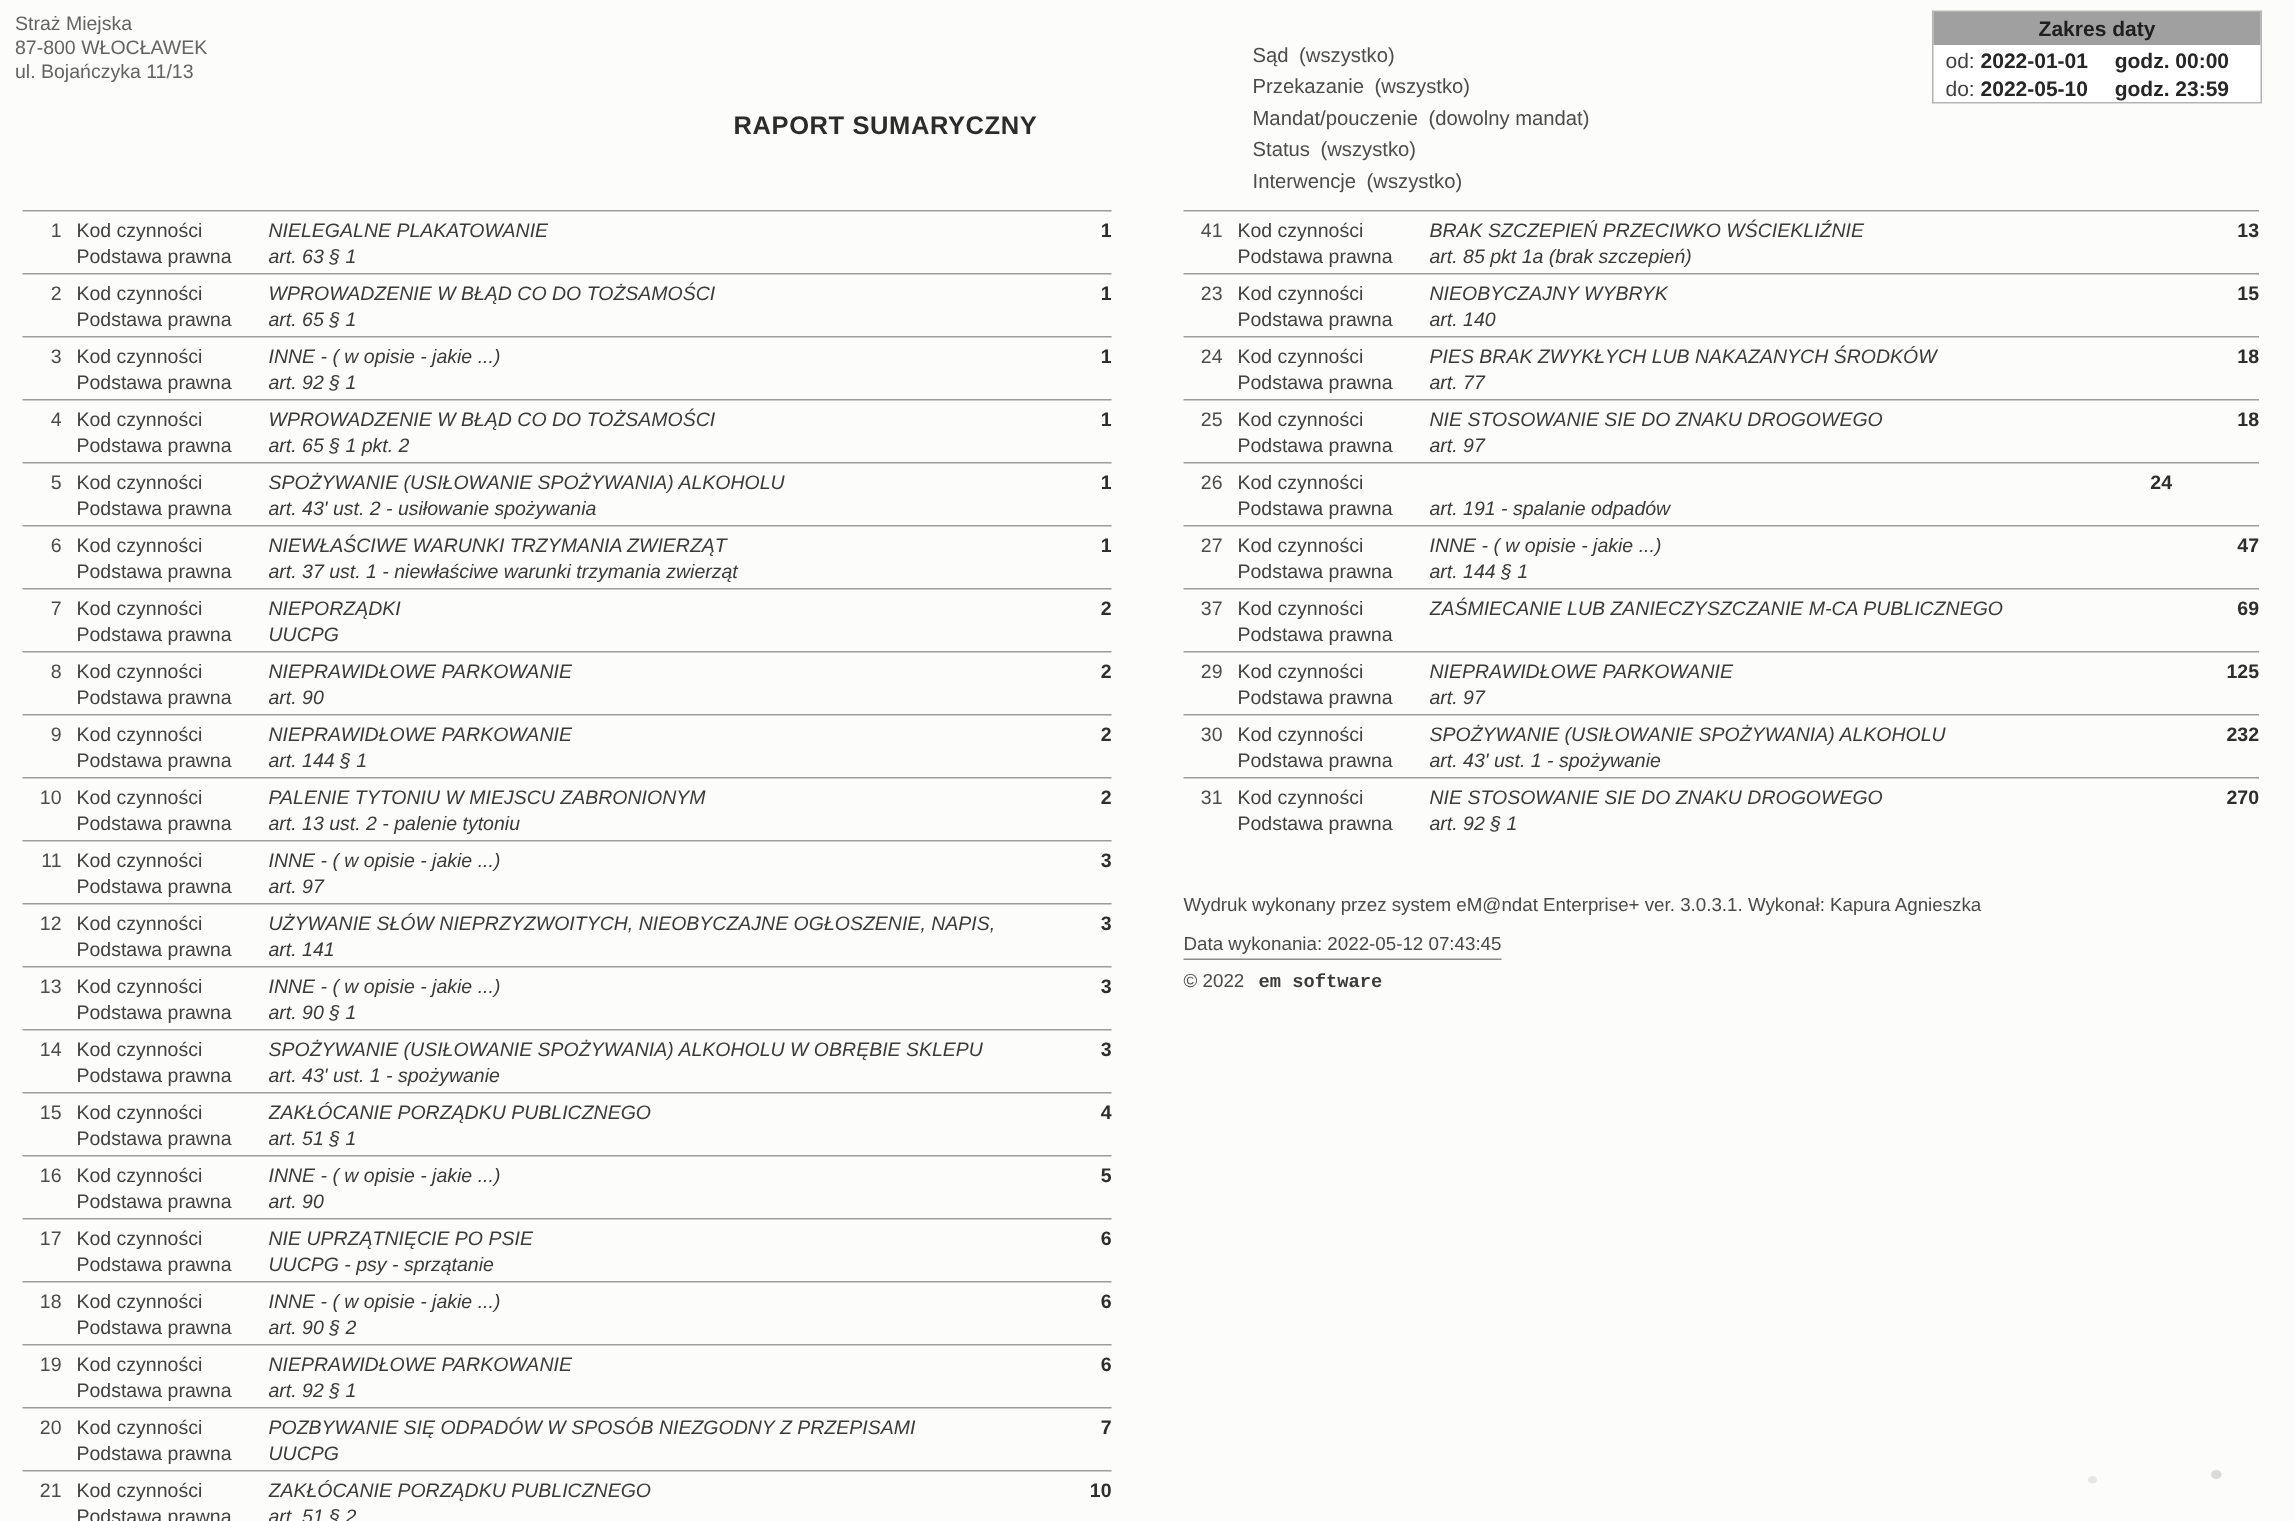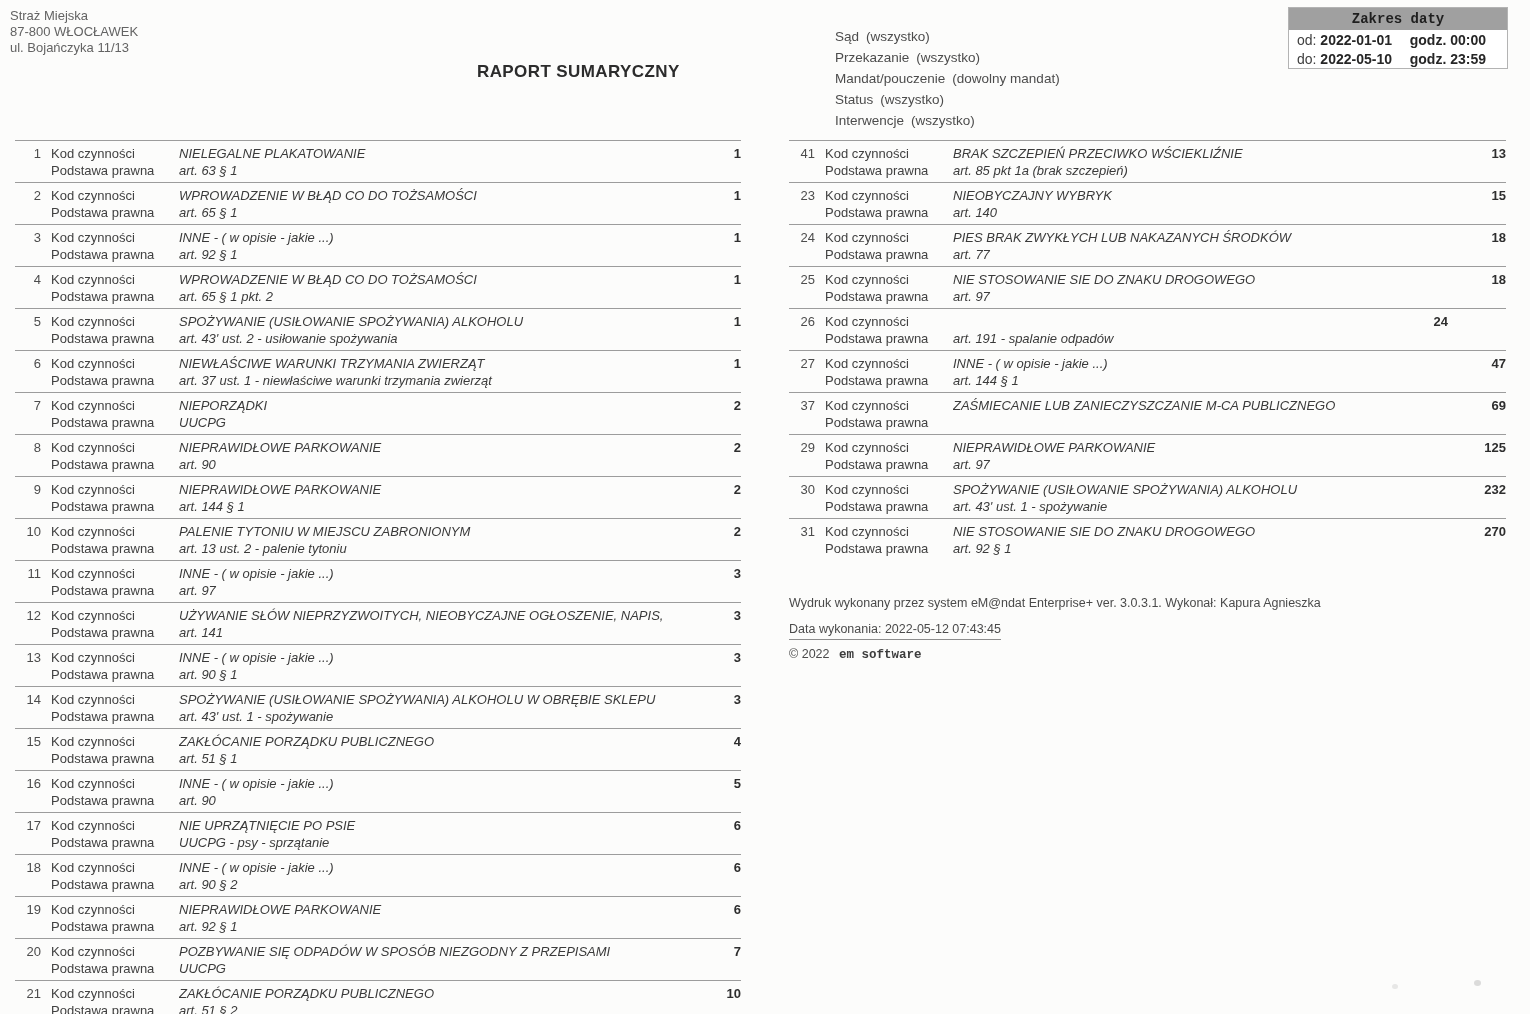--- a/index.html
+++ b/index.html
@@ -3,30 +3,30 @@
 <meta charset="utf-8">
 <style>
   html,body{margin:0;padding:0;}
   body{
     width:1530px;height:1014px;position:relative;overflow:hidden;
     background:#fcfcfb;color:#3d3d3d;
     font-family:"Liberation Sans",sans-serif;
   }
   
   .sender{position:absolute;left:10px;top:8px;font-size:13px;line-height:16px;color:#636363;}
-  .page-title{position:absolute;left:477px;top:62px;margin:0;font-size:17px;font-weight:bold;
+  .page-title{position:absolute;left:477px;top:62px;margin:12px;font-size:17px;font-weight:bold;
     color:#2c2c2c;letter-spacing:.4px;}
   .filters{position:absolute;left:835px;top:26px;font-size:13.5px;color:#4c4c4c;}
   .filter-line{height:21px;line-height:21px;}
   .filter-value{margin-left:7px;}
   
   .daterange{position:absolute;left:1288px;top:7px;width:218px;background:#ffffff;
     border:1px solid #b3b3b3;}
   .daterange-header{background:#a0a0a0;color:#1f1f1f;font-weight:bold;font-size:14px;
-    text-align:center;padding:3px 0;font-family:Liberation Mono, monospace;}
+    text-align:center;padding:3px 0;}
   .daterange-row{font-size:14px;padding:2px 8px 1px;color:#262626;white-space:nowrap;}
   .dr-label{color:#404040;}
   .dr-bold{font-weight:bold;}
   .dr-gap{display:inline-block;width:10px;}
   
   .col{position:absolute;top:140px;}
   .col-left{left:15px;width:726px;}
   .col-right{left:789px;width:717px;}
   .row{box-sizing:border-box;height:42px;border-top:1px solid #9c9c9c;padding-top:4px;}
   .rline{display:grid;grid-template-columns:26px 118px 1fr 48px;column-gap:10px;

